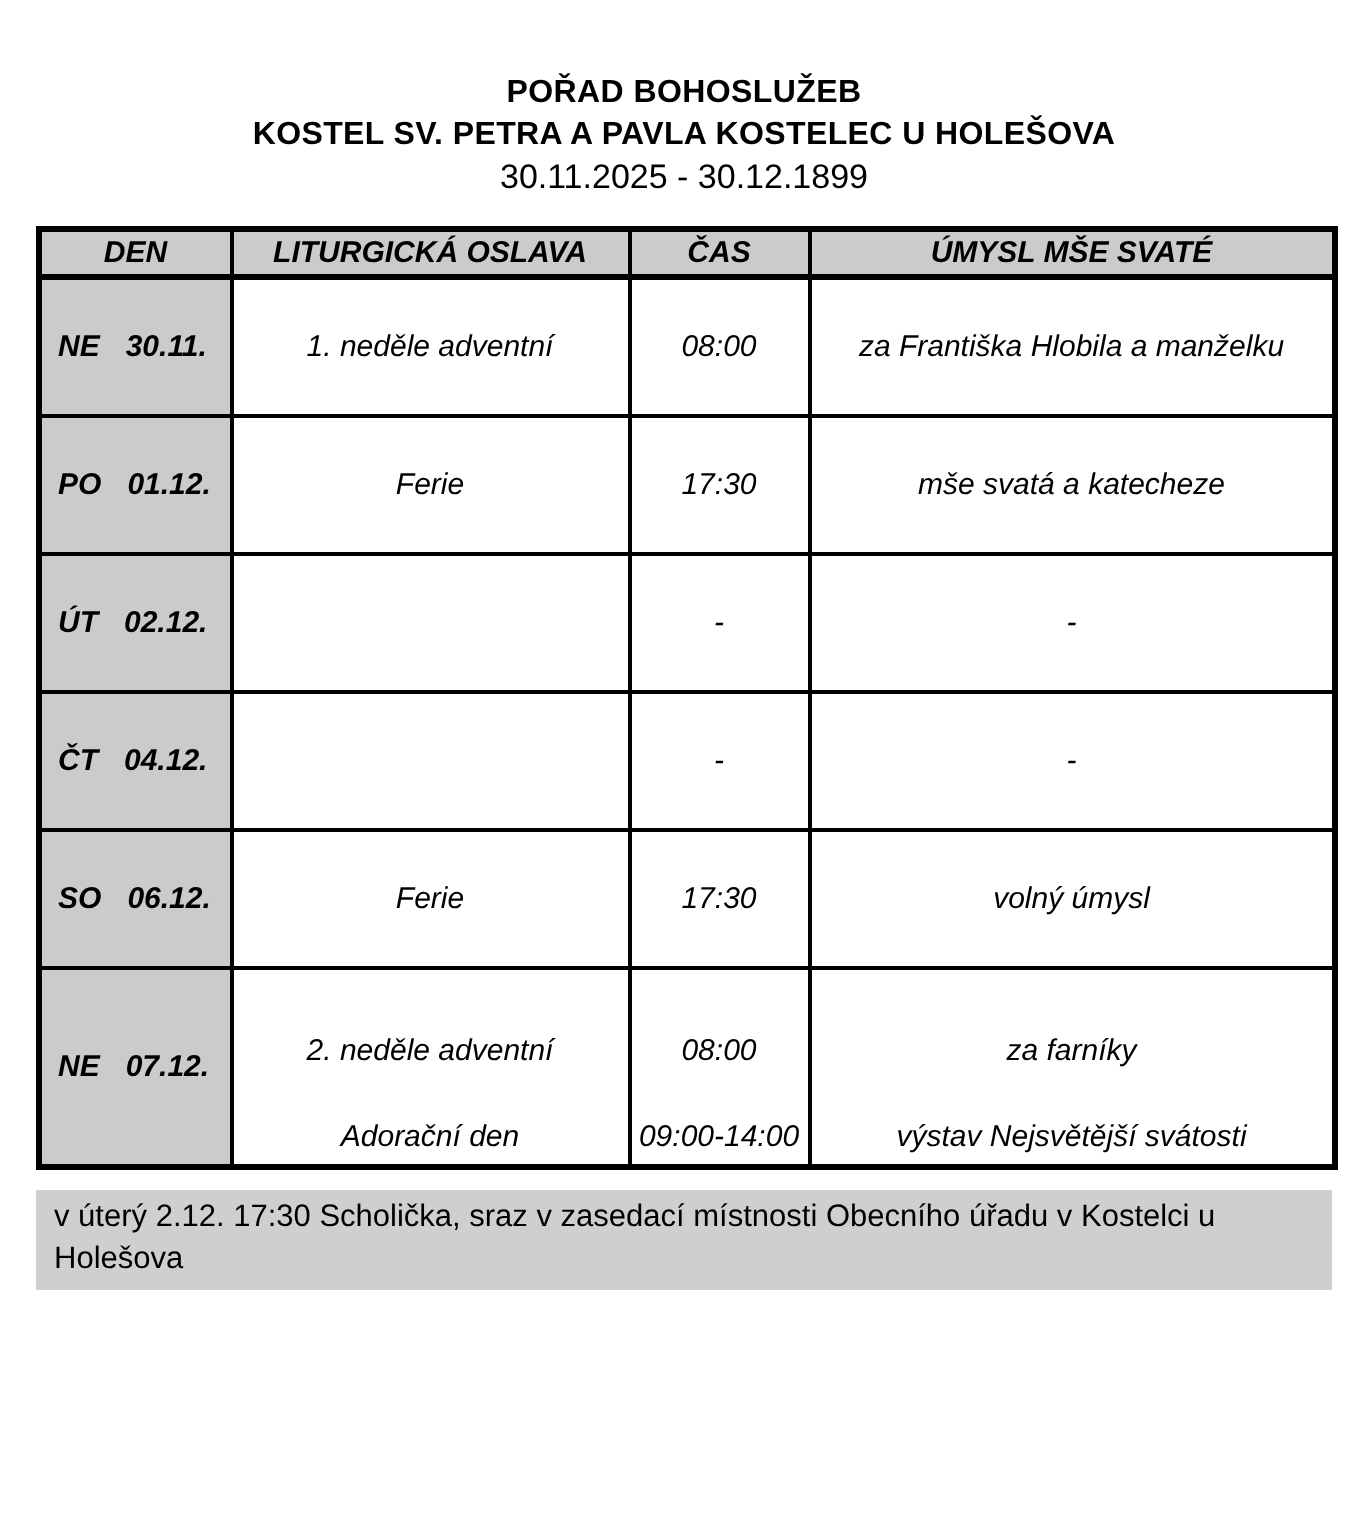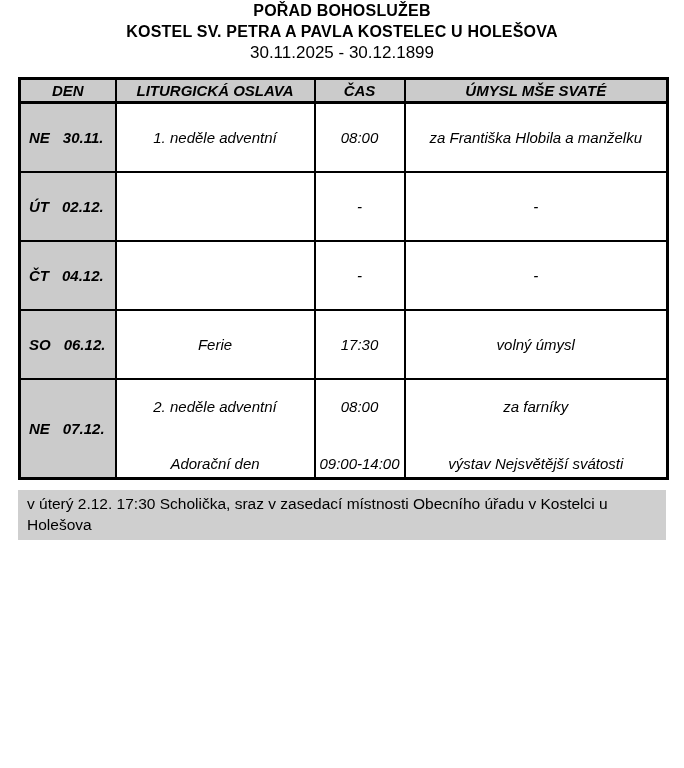--- a/index.html
+++ b/index.html
@@ -11,21 +11,23 @@
   }
   .page {
     position: relative;
     width: 684px;
     height: 768px;
     background: #ffffff;
     overflow: hidden;
   }
   
   .title-block {
+    padding-top: 23px;
     text-align: center;
+    margin-top: 13px;
   }
   .title-line1, .title-line2 {
     font-size: 16px;
     font-weight: bold;
     line-height: 21px;
     letter-spacing: 0.2px;
   }
   .title-date {
     font-size: 17px;
     font-weight: normal;
@@ -75,21 +77,21 @@
   tr.body-row td { height: 65px; }
   tr.last-row td { height: 95px; }
   tr.last-row td.center-cell { padding-top: 0; padding-bottom: 0; }
   .stack {
     display: flex;
     flex-direction: column;
     justify-content: space-between;
     align-items: center;
     height: 95px;
     box-sizing: border-box;
-    padding-top: 16px;
+    padding-top: 30px;
     padding-bottom: 3px;
   }
   .stack .line { white-space: nowrap; }
   
   .footer-note {
     box-sizing: border-box;
     width: 648px;
     margin: 10px 0 0 18px;
     background: #cfcfcf;
     padding: 3px 9px 5px 9px;
@@ -131,20 +133,31 @@
             <span>30.11.</span>
           </span>
         </td>
         <td class="center-cell">1. neděle adventní</td>
         <td class="center-cell">08:00</td>
         <td class="center-cell">za Františka Hlobila a manželku</td>
       </tr>
       <tr class="body-row">
         <td class="day-cell">
           <span class="day-wrap">
+            <span>PO</span>
+            <span>01.12.</span>
+          </span>
+        </td>
+        <td class="center-cell">Ferie</td>
+        <td class="center-cell">17:30</td>
+        <td class="center-cell">mše svatá a katecheze</td>
+      </tr>
+      <tr class="body-row">
+        <td class="day-cell">
+          <span class="day-wrap">
             <span>ÚT</span>
             <span>02.12.</span>
           </span>
         </td>
         <td class="center-cell"></td>
         <td class="center-cell">-</td>
         <td class="center-cell">-</td>
       </tr>
       <tr class="body-row">
         <td class="day-cell">

